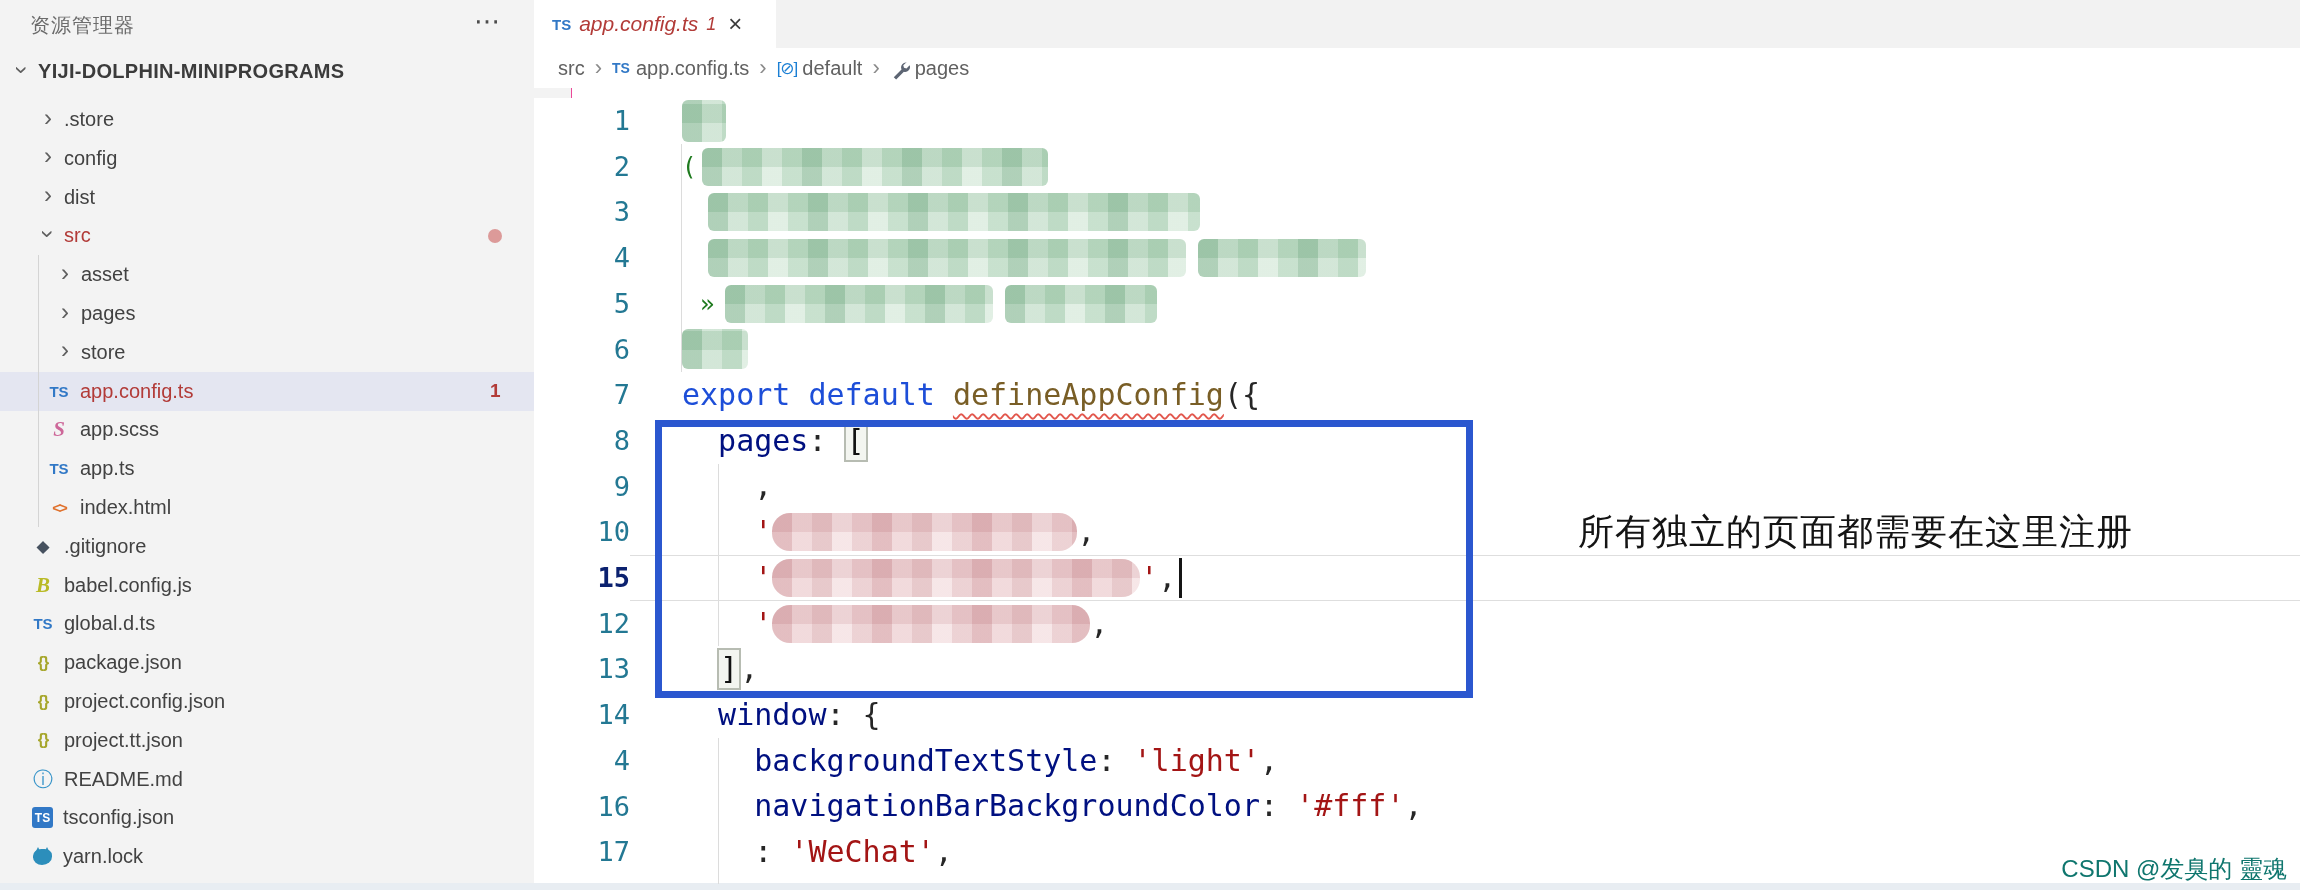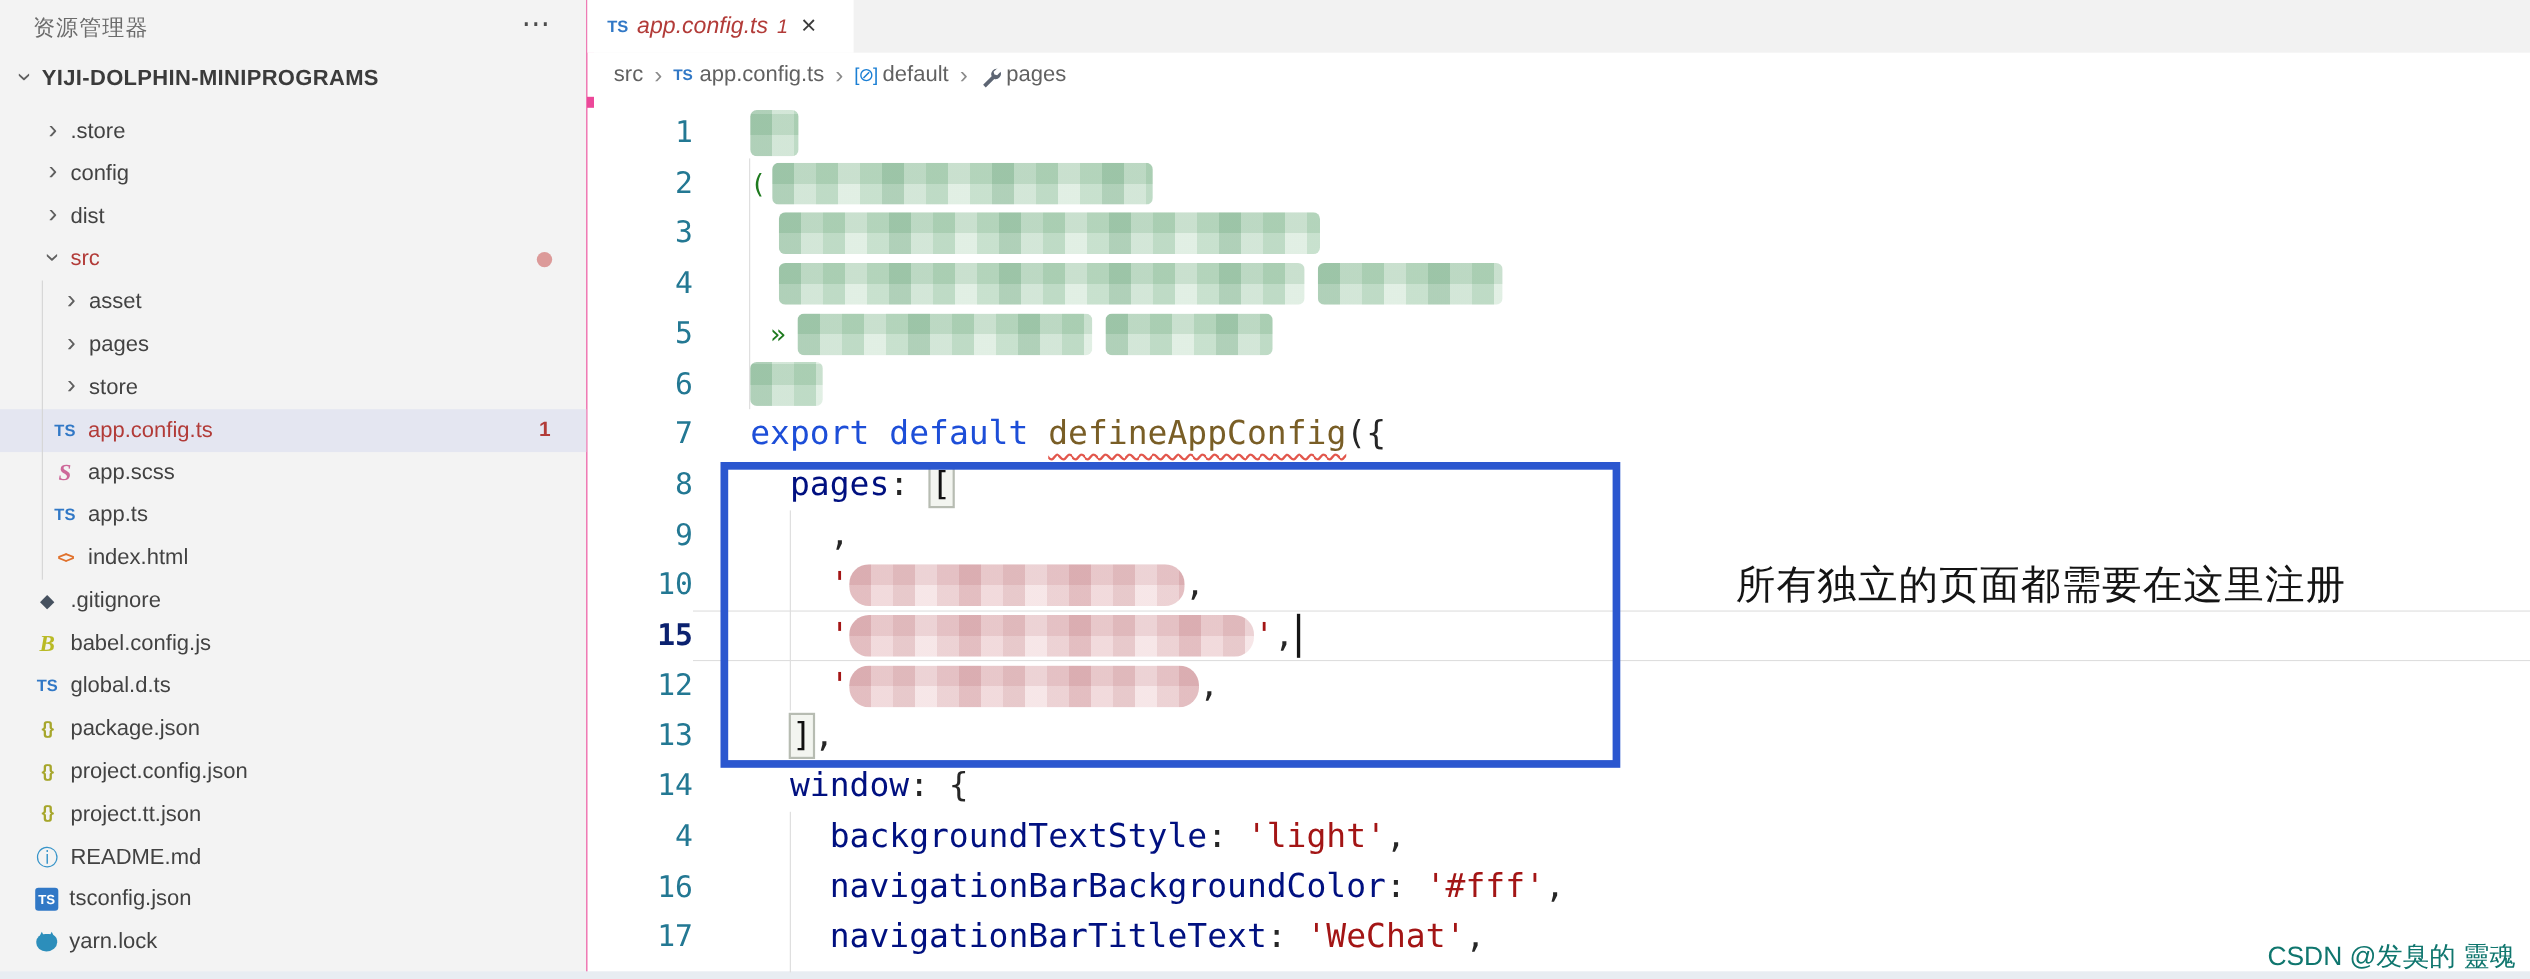--- a/index.html
+++ b/index.html
@@ -1,19 +1,19 @@
 <!DOCTYPE html>
 <html><head>
 <meta charset="utf-8">
 <style>
   html,body{margin:0;padding:0;}
   body{width:2300px;height:890px;position:relative;overflow:hidden;background:#ffffff;
        font-family:"Liberation Sans",sans-serif;-webkit-font-smoothing:antialiased;}
   
-  #sidebar{position:absolute;left:0;top:0;width:533px;height:884px;background:#f3f3f3;border-right:7px solid #ec4899;}
+  #sidebar{position:absolute;left:0;top:0;width:533px;height:884px;background:#f3f3f3;border-right:1px solid #ec4899;padding-left:38px;}
   #explorer-header{position:absolute;left:0;top:0;width:100%;height:46px;}
   #explorer-title{position:absolute;left:30px;top:12px;font-size:20px;color:#6b6b6b;letter-spacing:1px;}
   #explorer-actions{position:absolute;left:474px;top:6px;font-size:26px;color:#4c4c4c;cursor:pointer;}
   #root-row{position:absolute;left:0;top:52px;width:100%;height:39px;display:flex;align-items:center;padding-left:14px;box-sizing:border-box;}
   #root-row .lbl{font-weight:700;font-size:20px;color:#3b3b3b;margin-left:8px;letter-spacing:.3px;}
   .chev{display:inline-block;width:16px;font-size:24px;color:#5f5f5f;line-height:16px;text-align:center;transform:translateY(-2px);}
   .chev.open{transform:rotate(90deg) translateX(-2px);}
   #tree{position:absolute;left:0;top:100px;width:100%;height:784px;}
   .trow{position:absolute;left:0;width:100%;height:39px;display:flex;align-items:center;box-sizing:border-box;cursor:pointer;}
   .trow .lbl{font-size:20px;color:#424242;margin-left:8px;white-space:nowrap;}
@@ -266,21 +266,21 @@
       <div class="cl" style="top: 639.8px;">
         <span class="lnum">4</span>
         <span class="ccontent"><span class="sp" style="width: 72.24px;"></span><span class="tok tok-prop">backgroundTextStyle</span><span class="tok tok-pun">:</span><span class="sp" style="width: 18.06px;"></span><span class="tok tok-str">'light'</span><span class="tok tok-pun">,</span></span>
       </div>
       <div class="cl" style="top: 685.5px;">
         <span class="lnum">16</span>
         <span class="ccontent"><span class="sp" style="width: 72.24px;"></span><span class="tok tok-prop">navigationBarBackgroundColor</span><span class="tok tok-pun">:</span><span class="sp" style="width: 18.06px;"></span><span class="tok tok-str">'#fff'</span><span class="tok tok-pun">,</span></span>
       </div>
       <div class="cl" style="top: 731.2px;">
         <span class="lnum">17</span>
-        <span class="ccontent"><span class="sp" style="width: 72.24px;"></span><span class="tok tok-prop">navigationBarTitleText</span><span class="tok tok-pun">:</span><span class="sp" style="width: 18.06px;"></span><span class="tok tok-str">'WeChat'</span><span class="tok tok-pun">,</span></span>
+        <span class="ccontent"><span class="sp" style="width: 72.24px;"></span><span class="tok tok-pun">:</span><span class="sp" style="width: 18.06px;"></span><span class="tok tok-str">'WeChat'</span><span class="tok tok-pun">,</span></span>
       </div>
     </div>
 </div>
 
 <div id="anno-box"></div>
 <div id="anno-text">所有独立的页面都需要在这里注册</div>
 <div id="watermark">CSDN @发臭的 靈魂</div>
 <div id="bottom-band"></div>
 
 </body></html>

